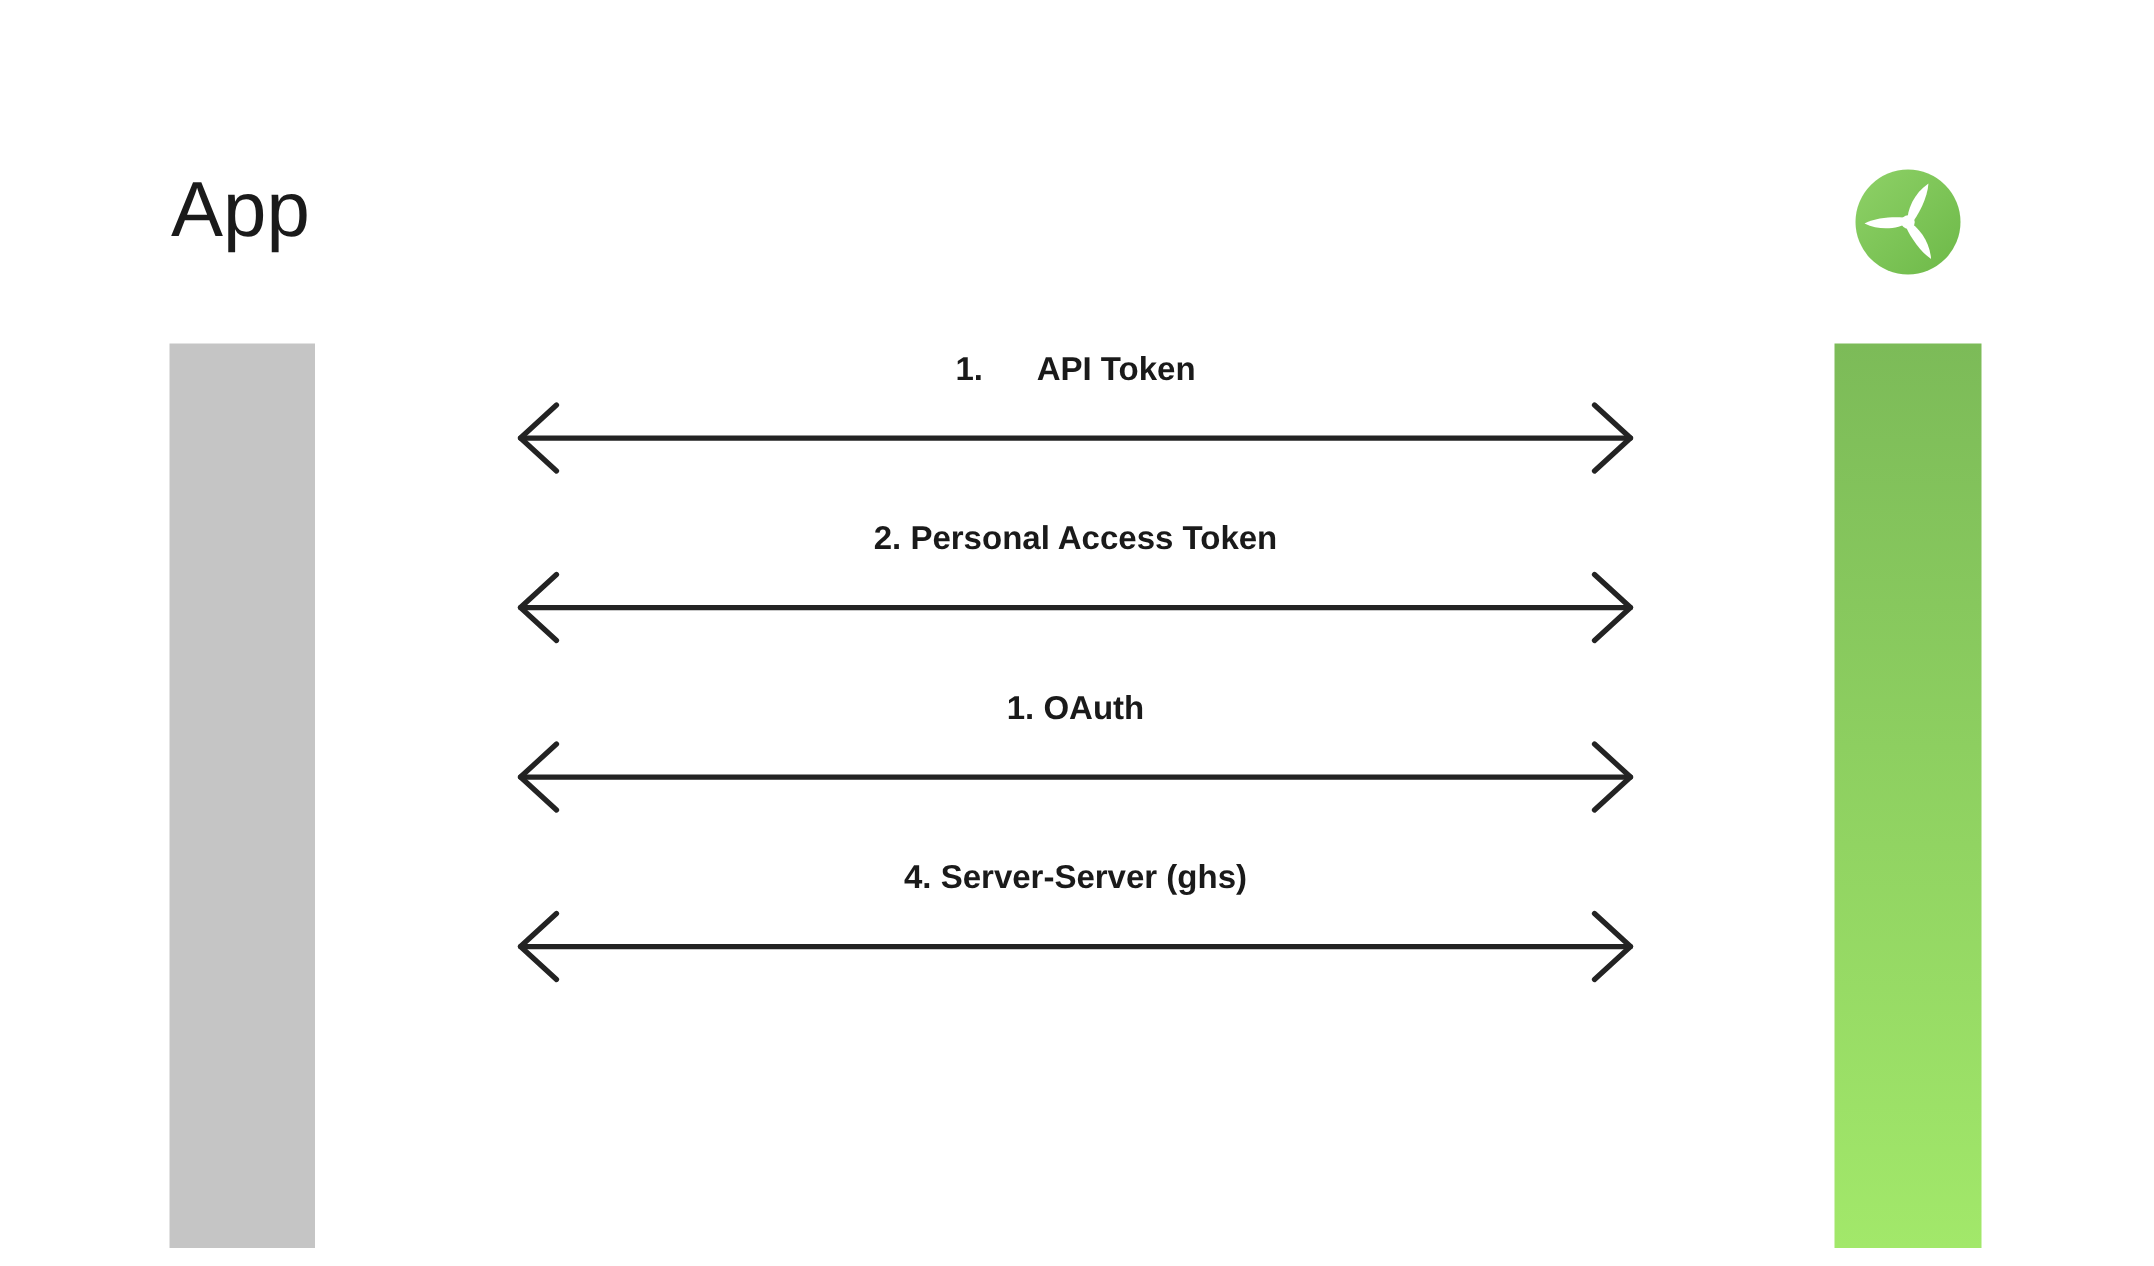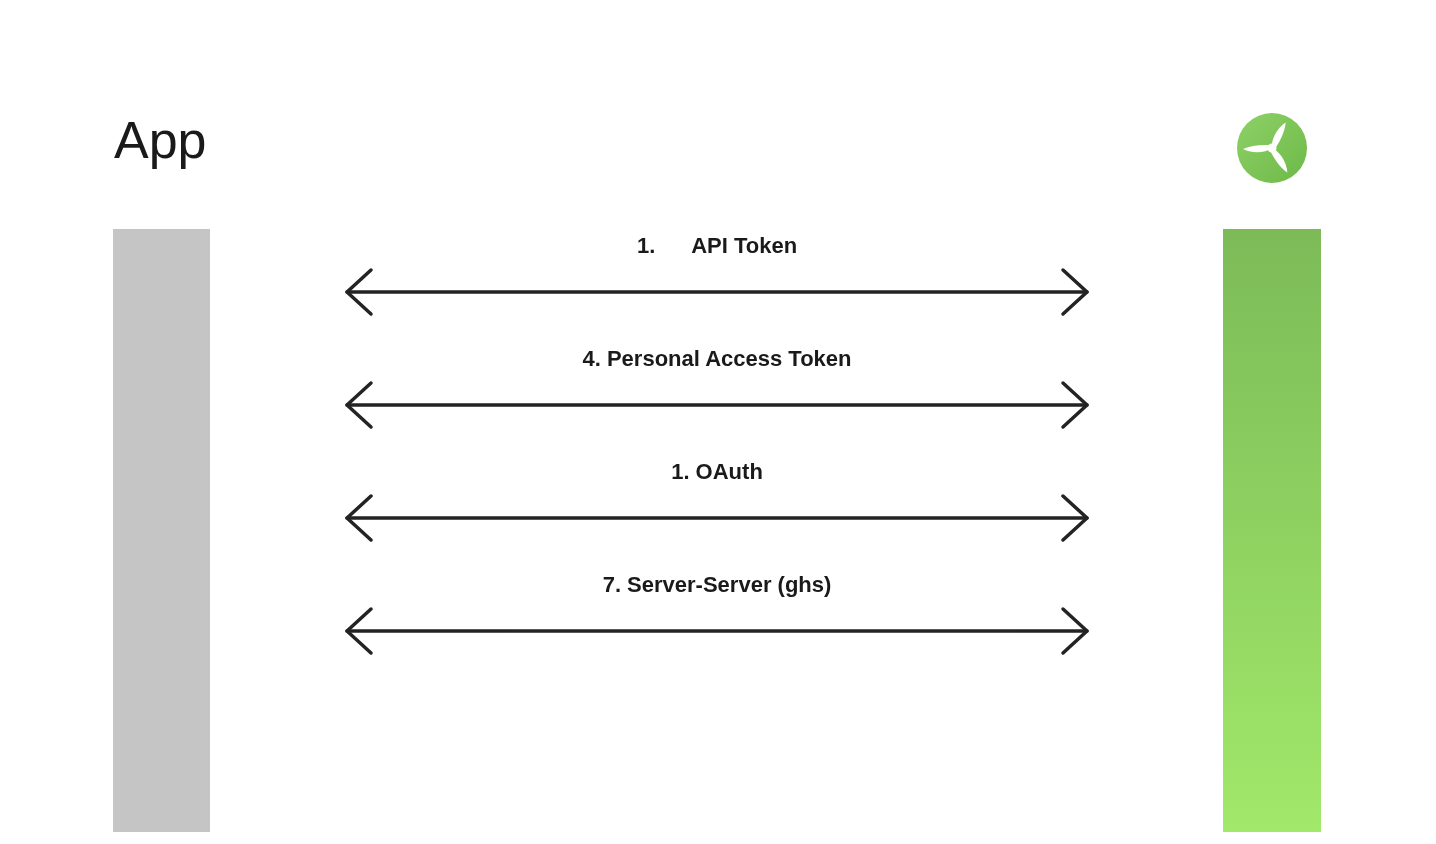--- a/index.html
+++ b/index.html
@@ -112,21 +112,21 @@
       <svg class="arrow-svg" width="746" height="60" viewBox="0 0 746 60">
         <g class="arrow-stroke">
           <line x1="3" y1="30" x2="743" y2="30"></line>
           <polyline points="27,8 3,30 27,52"></polyline>
           <polyline points="719,8 743,30 719,52"></polyline>
         </g>
       </svg>
     </div>
 
     <div class="arrow-row">
-      <div class="arrow-label">4. Personal Access Token</div>
+      <div class="arrow-label">2. Personal Access Token</div>
       <svg class="arrow-svg" width="746" height="60" viewBox="0 0 746 60">
         <g class="arrow-stroke">
           <line x1="3" y1="30" x2="743" y2="30"></line>
           <polyline points="27,8 3,30 27,52"></polyline>
           <polyline points="719,8 743,30 719,52"></polyline>
         </g>
       </svg>
     </div>
 
     <div class="arrow-row">
@@ -135,21 +135,21 @@
         <g class="arrow-stroke">
           <line x1="3" y1="30" x2="743" y2="30"></line>
           <polyline points="27,8 3,30 27,52"></polyline>
           <polyline points="719,8 743,30 719,52"></polyline>
         </g>
       </svg>
     </div>
 
 
     <div class="arrow-row">
-      <div class="arrow-label">7. Server-Server (ghs)</div>
+      <div class="arrow-label">4. Server-Server (ghs)</div>
       <svg class="arrow-svg" width="746" height="60" viewBox="0 0 746 60">
         <g class="arrow-stroke">
           <line x1="3" y1="30" x2="743" y2="30"></line>
           <polyline points="27,8 3,30 27,52"></polyline>
           <polyline points="719,8 743,30 719,52"></polyline>
         </g>
       </svg>
     </div>
 
   </div>

